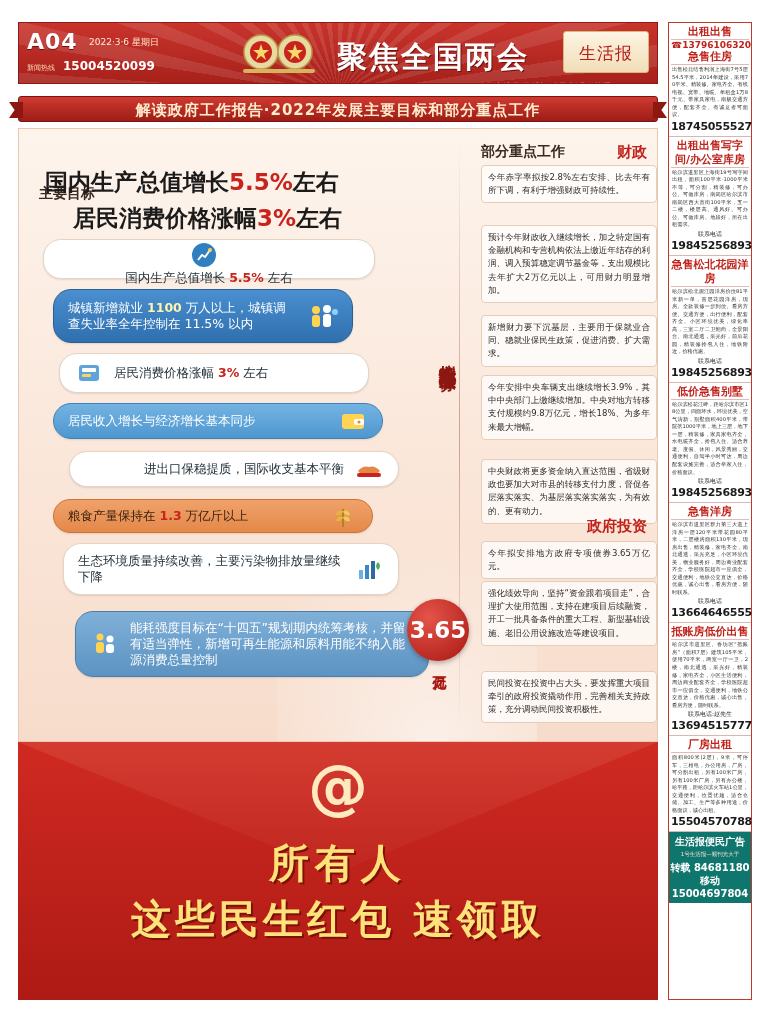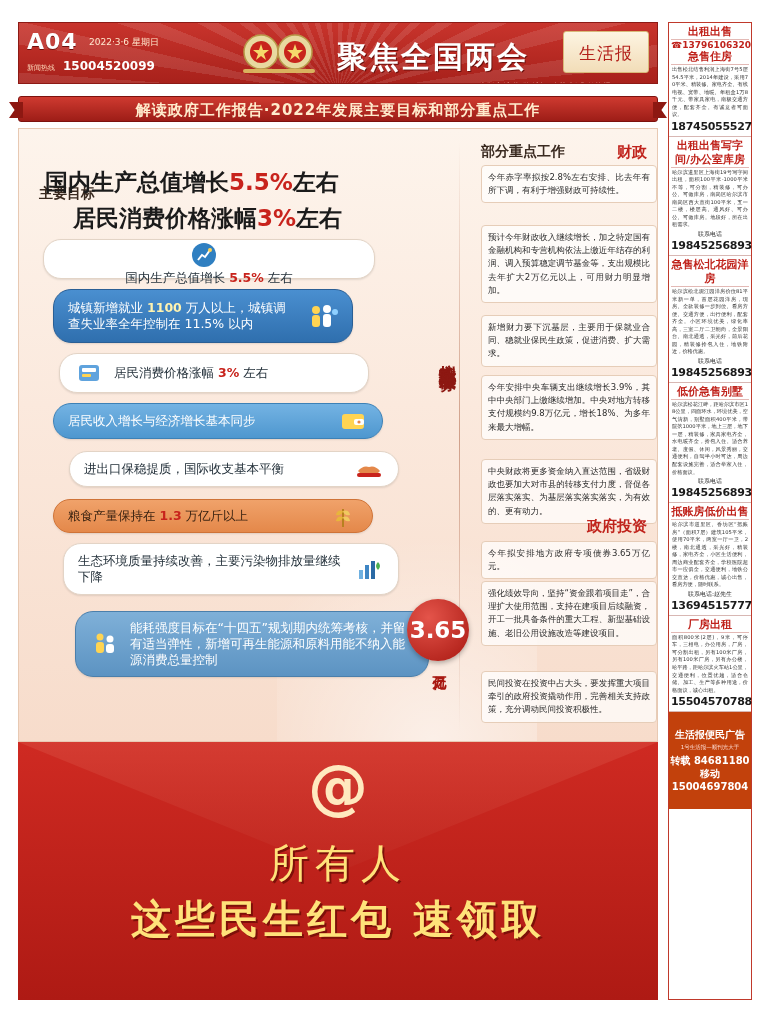--- a/index.html
+++ b/index.html
@@ -110,21 +110,21 @@
   .pill.lblue{ background:linear-gradient(180deg,#74b3e3,#4e97cf); color:#fff; border:1px solid #3d81b6;}
   .pill.orange{ background:linear-gradient(180deg,#f0a26a,#e4884a); color:#3c2412; border:1px solid #cf7337;}
   .pill.steel{ background:linear-gradient(180deg,#7fb0d8,#5c93c2); color:#fff; border:1px solid #4b7fab;}
   .pill .em{ color:#c8231c; font-weight:bold; }
   .pill.blue .em, .pill.steel .em, .pill.lblue .em{ color:#fff3b0; }
 
   .p1{ left:24px; top:110px; width:332px; height:40px;flex-direction:column; }
   .p2{ left:34px; top:160px; width:300px; height:54px; }
   .p3{ left:40px; top:224px; width:310px; height:40px; }
   .p4{ left:34px; top:274px; width:330px; height:36px; }
-  .p5{ left:50px; top:322px; width:330px; height:36px; }
+  .p5{ left:50px; top:322px; width:330px; height:36px;text-align:right; }
   .p6{ left:34px; top:370px; width:320px; height:34px; }
   .p7{ left:44px; top:414px; width:336px; height:52px; }
   .p8{ left:56px; top:482px; width:354px; height:66px; }
 
   .pill-ico{
     width:30px; height:30px; flex:0 0 30px; margin-right:10px;
     display:flex; align-items:center; justify-content:center;
   }
   .pill-ico.right{ margin-right:0; margin-left:10px; }
   .pill-txt{ flex:1; }
@@ -182,21 +182,21 @@
     background:linear-gradient(180deg,#d94a3e,#c02a22);
     clip-path:polygon(0 0, 100% 0, 50% 100%);
     opacity:.55;
   }
   .env-at{
     position:absolute; left:50%; transform:translateX(-50%); top:14px;
     font-size:60px; color:#ffe9bf; font-weight:bold; line-height:60px;
   }
   .env-line1{
     position:absolute; width:100%; text-align:center; top:94px;
-    font-size:40px; font-weight:normal; color:#ffe27a; letter-spacing:6px;
+    font-size:40px; font-weight:bold; color:#ffe27a; letter-spacing:6px;
     text-shadow:2px 2px 0 #7d1009;
   }
   .env-line2{
     position:absolute; width:100%; text-align:center; top:150px;
     font-size:40px; font-weight:bold; color:#ffe27a; letter-spacing:4px;
     text-shadow:2px 2px 0 #7d1009;
   }
 
   
   .ads{
@@ -217,22 +217,22 @@
   }
   .ad-body{
     font-size:5.2px; line-height:1.45; color:#333; text-align:justify;
     padding:1px 1px; word-break:break-all;
   }
   .ad-phone{
     font-size:11px; font-weight:bold; color:#1b1b1b; text-align:center; letter-spacing:-0.3px;
   }
   .ad-contact{ font-size:6px; text-align:center; color:#333; }
   .ads-footer{
-    background:#c2410c; color:#fff; text-align:center; font-size:10px; font-weight:bold;
-    padding:16px 0; line-height:13px;
+    background:#0f766e; color:#fff; text-align:center; font-size:10px; font-weight:bold;
+    padding:3px 0; line-height:13px;
   }
   .ads-footer .sub{ font-size:5.5px; font-weight:normal; color:#ffe0d8; display:block; }
   .ads-footer .tel{ font-size:10px; display:block; color:#fff; }
 
   svg { display:block; }
 </style>
 </head>
 <body>
 
 <div class="page">
@@ -426,20 +426,26 @@
       <div class="ad-phone">19845256893</div>
     </div>
 
     <div class="ad">
       <div class="ad-title">低价急售别墅</div>
       <div class="ad-body">哈尔滨松花江畔，距哈尔滨市区18公里，四面环水，环境优美，空气清新，别墅面积400平米，带院落1000平米，地上三层，地下一层，精装修，家具家电齐全，水电暖齐全，拎包入住。适合养老、度假、休闲，风景秀丽，交通便利，自驾半小时可达，周边配套设施完善，适合举家入住，价格面议。</div>
       <div class="ad-contact">联系电话</div>
       <div class="ad-phone">19845256893</div>
     </div>
 
+    <div class="ad">
+      <div class="ad-title">急售洋房</div>
+      <div class="ad-body">哈尔滨市道里区群力第三大道上洋房一层120平米带花园80平米，二层楼房面积130平米，现房出售，精装修，家电齐全，南北通透，采光充足，小区环境优美，物业服务好，周边商业配套齐全，学校医院超市一应俱全，交通便利，地铁公交直达，价格优惠，诚心出售，看房方便，随时联系。</div>
+      <div class="ad-contact">联系电话</div>
+      <div class="ad-phone">13664646555</div>
+    </div>
 
     <div class="ad">
       <div class="ad-title">抵账房低价出售</div>
       <div class="ad-body">哈尔滨市道里区、香坊区“抵账房”（面积7层）建筑105平米，使用70平米，两室一厅一卫，2楼，南北通透，采光好，精装修，家电齐全，小区生活便利，周边商业配套齐全，学校医院超市一应俱全，交通便利，地铁公交直达，价格优惠，诚心出售，看房方便，随时联系。</div>
       <div class="ad-contact">联系电话:赵先生</div>
       <div class="ad-phone">13694515777</div>
     </div>
 
     <div class="ad">
       <div class="ad-title">厂房出租</div>

